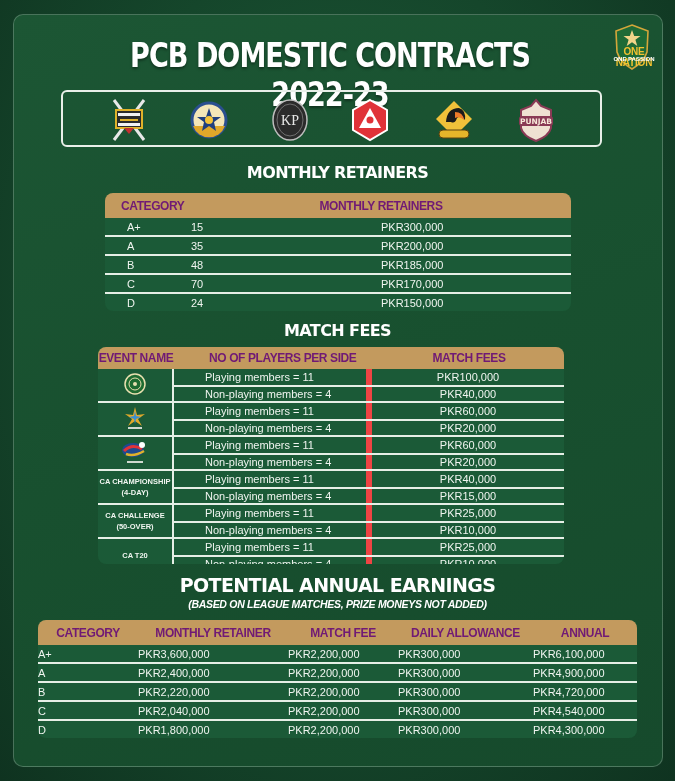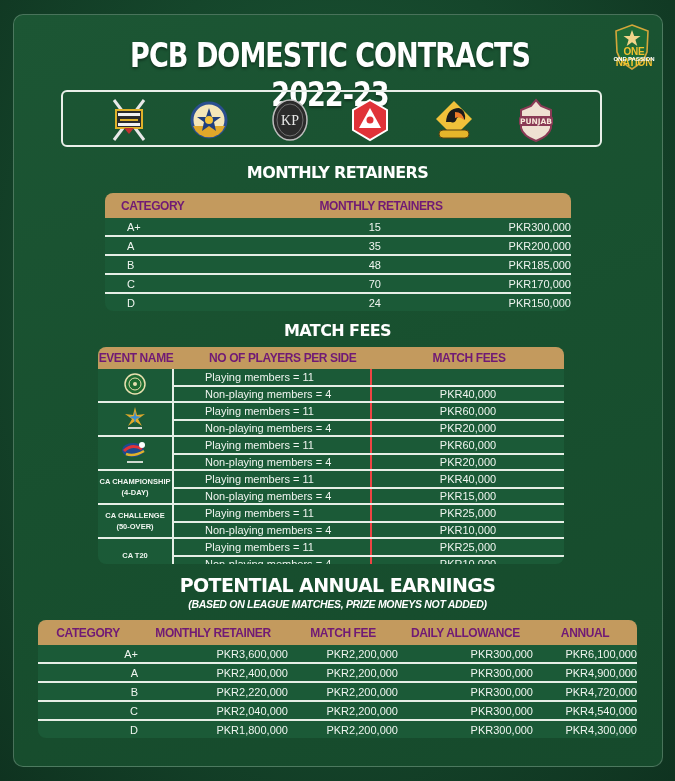--- a/index.html
+++ b/index.html
@@ -43,31 +43,31 @@
   .subnote {
     position: absolute; left: 0; width: 675px; text-align: center;
     font-size: 10.5px; font-style: italic; font-weight: bold; color: #ffffff; letter-spacing: -0.3px;
   }
 
   .tbl { position: absolute; border-radius: 8px; overflow: hidden; background: #1b5a37; }
   .thead { background: #c39a5e; display: flex; align-items: center; }
   .th { color: #701a75; font-weight: bold; font-size: 12px; letter-spacing: -0.4px; }
   .row { display: flex; align-items: center; border-top: 2px solid #e6efe6; color: #f0f5f0; font-size: 11px; }
   .row:first-child { border-top: none; }
-  .cell { text-align: right; }
+  .cell { text-align: left; }
 
   
   .mf-body { position: relative; }
   .mf-group { display: flex; border-top: 2px solid #e6efe6; }
   .mf-group:first-child { border-top: none; }
   .mf-event { width: 76px; border-right: 2px solid #e6efe6; display: flex; align-items: center; justify-content: center; flex-direction: column; color: #f0f5f0; font-size: 7.5px; font-weight: bold; text-align: center; line-height: 11px; }
   .mf-rows { flex: 1; }
   .mf-row { display: flex; height: 16px; align-items: center; color: #f0f5f0; font-size: 11px; }
   .mf-row + .mf-row { border-top: 2px solid #e6efe6; }
-  .mf-players { width: 198px; padding-left: 31px; border-right: 2px solid #ef4444; height: 100%; display: flex; align-items: center; }
+  .mf-players { width: 198px; padding-left: 31px; border-right: 6px solid #ef4444; height: 100%; display: flex; align-items: center; }
   .mf-fee { flex: 1; text-align: center; }
 </style>
 </head>
 <body>
 
 <div class="frame"></div>
 
 <div class="title">PCB DOMESTIC CONTRACTS 2022-23</div>
 
 <div class="badge">
@@ -165,20 +165,21 @@
         <div class="mf-event">
           <span><svg width="24" height="24" viewBox="0 0 24 24">
               <circle cx="12" cy="12" r="10" fill="#1f6b31" stroke="#e8e0b0" stroke-width="1.5"></circle>
               <circle cx="12" cy="12" r="6" fill="none" stroke="#e8e0b0" stroke-width="1"></circle>
               <circle cx="12" cy="12" r="2" fill="#e8e0b0"></circle>
             </svg></span>
         </div>
         <div class="mf-rows">
           <div class="mf-row">
             <div class="mf-players">Playing members = 11</div>
+            <div class="mf-fee">PKR100,000</div>
           </div>
           <div class="mf-row">
             <div class="mf-players">Non-playing members = 4</div>
             <div class="mf-fee">PKR40,000</div>
           </div>
         </div>
       </div>
       <div class="mf-group">
         <div class="mf-event">
           <span><svg width="24" height="26" viewBox="0 0 24 26">

